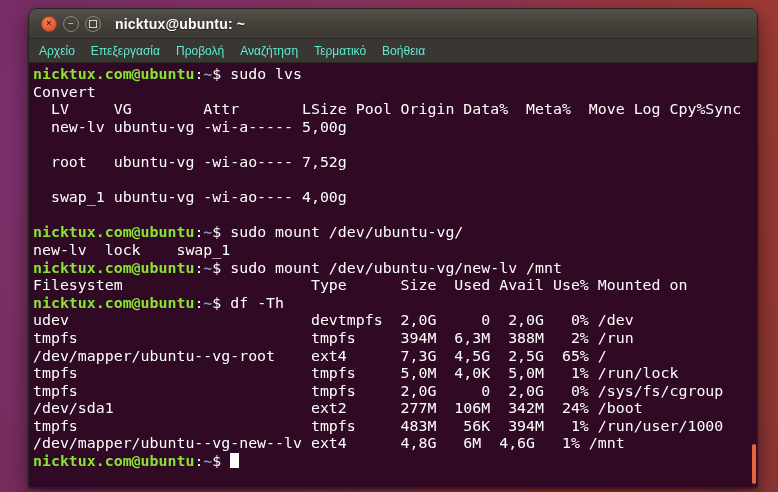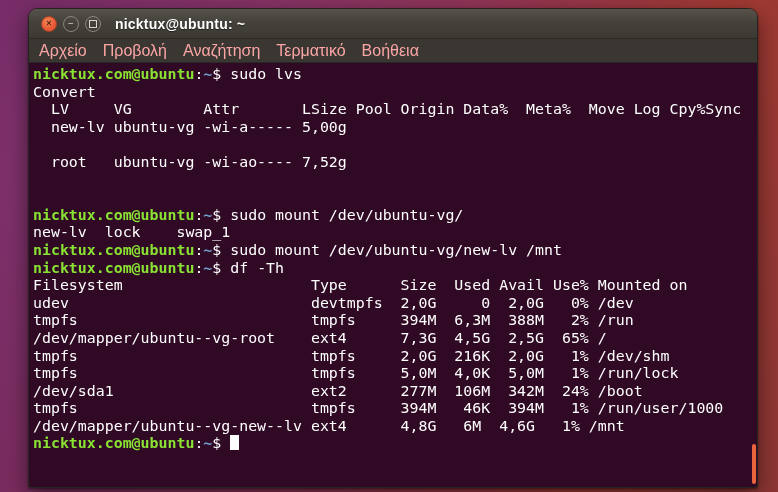--- a/index.html
+++ b/index.html
@@ -39,21 +39,21 @@
     border:1px solid #8a867e;color:#d8d4cc;
   }
   .wbtn .sq{width:6px;height:6px;border:1px solid #d8d4cc;display:block;}
   .wtitle{color:#ffffff;font-weight:bold;font-size:14px;margin-left:14px;
     text-shadow:0 1px 1px rgba(0,0,0,.5);letter-spacing:.2px;}
   .menubar{
     height:24px;flex:0 0 24px;background:#3a3733;
     display:flex;align-items:center;gap:0;padding:0 2px;
     border-bottom:1px solid #2a2824;box-sizing:border-box;
   }
-  .menu-item{color:#fca5a5;font-size:16px;padding:3px 8px;cursor:default;}
+  .menu-item{color:#5eead4;font-size:12px;padding:3px 8px;cursor:default;}
   .screen{
     flex:1;background:#300a24;position:relative;
     padding:3px 0 0 4px;overflow:hidden;
   }
   .tline{
     white-space:pre;
     font-family:"DejaVu Sans Mono","Liberation Mono",monospace;
     font-size:14.9px;line-height:17.6px;min-height:17.6px;
     color:#ffffff;
   }
@@ -81,48 +81,50 @@
         <div class="wbtn plain">−</div>
         <div class="wbtn plain">
           <span class="sq"></span>
         </div>
       </div>
       <div class="wtitle">nicktux@ubuntu: ~</div>
     </div>
 
     <div class="menubar">
         <div class="menu-item">Αρχείο</div>
+        <div class="menu-item">Επεξεργασία</div>
         <div class="menu-item">Προβολή</div>
         <div class="menu-item">Αναζήτηση</div>
         <div class="menu-item">Τερματικό</div>
         <div class="menu-item">Βοήθεια</div>
       </div>
 
     <div class="screen">
       <div>
           <div class="tline"><span class="p-user">nicktux.com@ubuntu</span><span class="p-sep">:</span><span class="p-path">~</span><span class="p-sep">$ </span><span>sudo lvs</span></div>
           <div class="tline"><span>Convert</span></div>
           <div class="tline"><span>  LV     VG        Attr       LSize Pool Origin Data%  Meta%  Move Log Cpy%Sync</span></div>
           <div class="tline"><span>  new-lv ubuntu-vg -wi-a----- 5,00g</span></div>
           <div class="tline"><span></span></div>
           <div class="tline"><span>  root   ubuntu-vg -wi-ao---- 7,52g</span></div>
           <div class="tline"><span></span></div>
+          <div class="tline"><span>  swap_1 ubuntu-vg -wi-ao---- 4,00g</span></div>
           <div class="tline"><span></span></div>
           <div class="tline"><span class="p-user">nicktux.com@ubuntu</span><span class="p-sep">:</span><span class="p-path">~</span><span class="p-sep">$ </span><span>sudo mount /dev/ubuntu-vg/</span></div>
           <div class="tline"><span>new-lv  lock    swap_1</span></div>
           <div class="tline"><span class="p-user">nicktux.com@ubuntu</span><span class="p-sep">:</span><span class="p-path">~</span><span class="p-sep">$ </span><span>sudo mount /dev/ubuntu-vg/new-lv /mnt</span></div>
+          <div class="tline"><span>Filesystem                     Type      Size  Used Avail Use% Mounted on</span></div>
           <div class="tline"><span class="p-user">nicktux.com@ubuntu</span><span class="p-sep">:</span><span class="p-path">~</span><span class="p-sep">$ </span><span>df -Th</span></div>
-          <div class="tline"><span>Filesystem                     Type      Size  Used Avail Use% Mounted on</span></div>
           <div class="tline"><span>udev                           devtmpfs  2,0G     0  2,0G   0% /dev</span></div>
           <div class="tline"><span>tmpfs                          tmpfs     394M  6,3M  388M   2% /run</span></div>
           <div class="tline"><span>/dev/mapper/ubuntu--vg-root    ext4      7,3G  4,5G  2,5G  65% /</span></div>
-          <div class="tline"><span>tmpfs                          tmpfs     2,0G  216K  2,0G   1% /dev/shm</span></div>
           <div class="tline"><span>tmpfs                          tmpfs     5,0M  4,0K  5,0M   1% /run/lock</span></div>
+          <div class="tline"><span>tmpfs                          tmpfs     2,0G     0  2,0G   0% /sys/fs/cgroup</span></div>
           <div class="tline"><span>/dev/sda1                      ext2      277M  106M  342M  24% /boot</span></div>
-          <div class="tline"><span>tmpfs                          tmpfs     394M   46K  394M   1% /run/user/1000</span></div>
+          <div class="tline"><span>tmpfs                          tmpfs     483M   56K  394M   1% /run/user/1000</span></div>
           <div class="tline"><span>/dev/mapper/ubuntu--vg-new--lv ext4      4,8G   6M  4,6G   1% /mnt</span></div>
           <div class="tline"><span class="p-user">nicktux.com@ubuntu</span><span class="p-sep">:</span><span class="p-path">~</span><span class="p-sep">$ </span><span class="cursor"></span></div>
         </div>
       <div class="scroll-thumb"></div>
     </div>
 
   </div>
 </div>
 
 </body></html>

